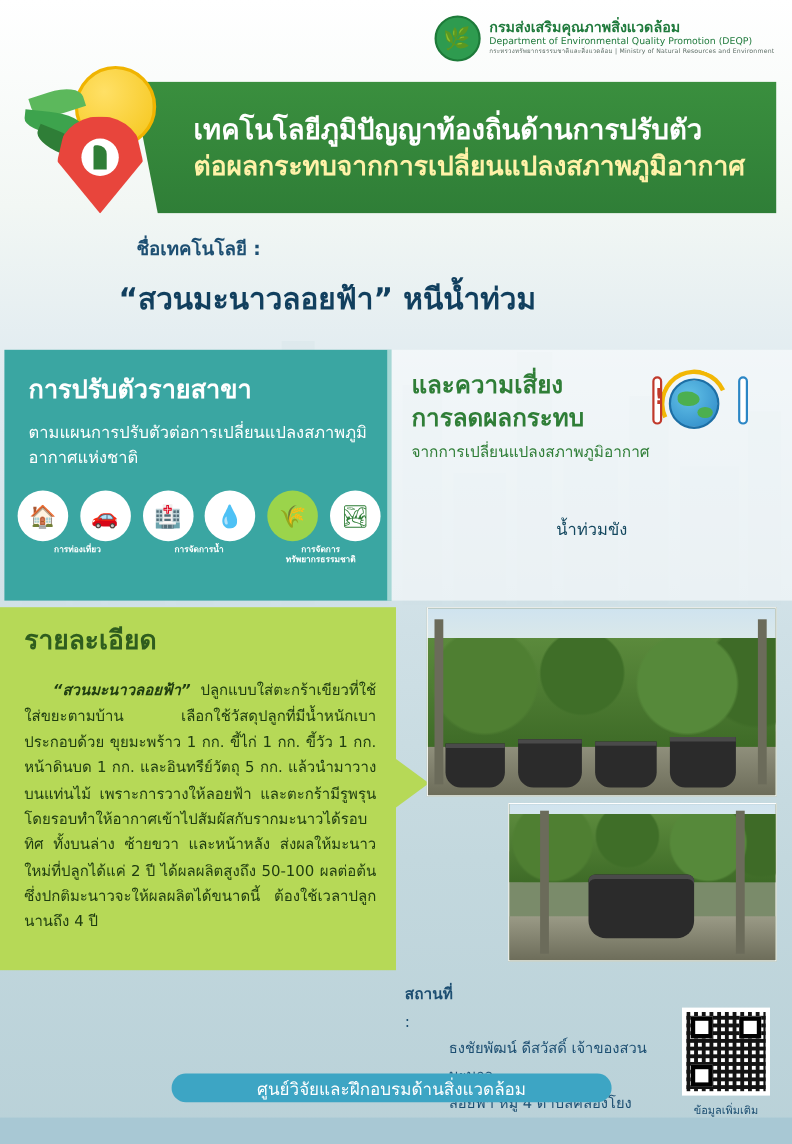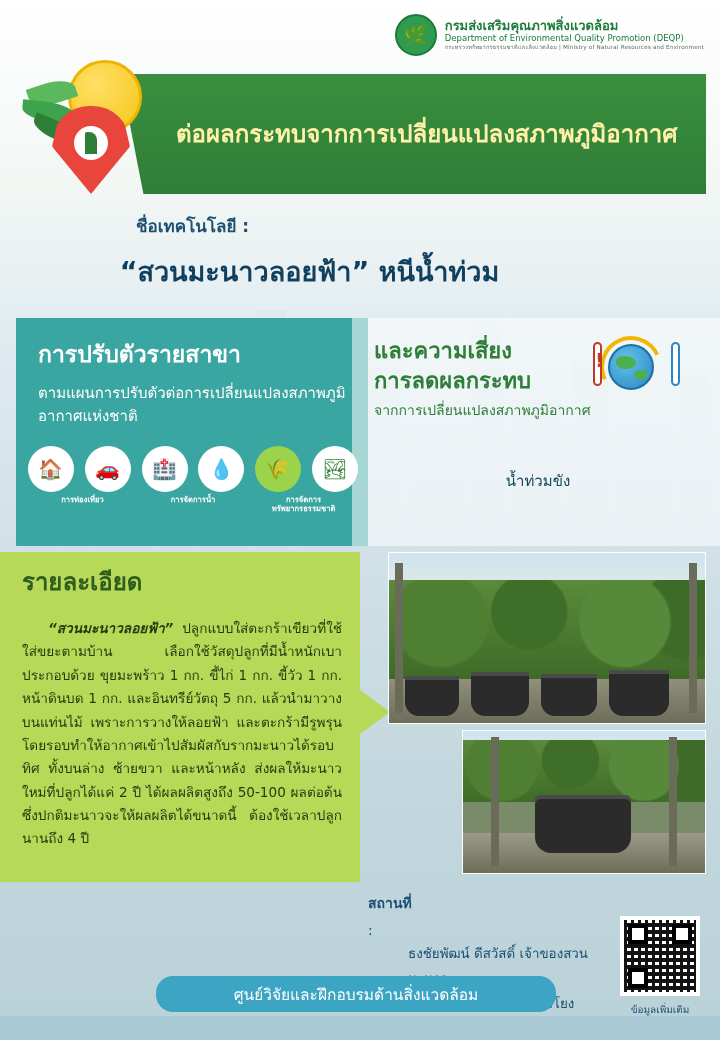--- a/index.html
+++ b/index.html
@@ -72,35 +72,35 @@
     clip-path: polygon(50% 100%, 0 46%, 8% 16%, 30% 0, 70% 0, 92% 16%, 100% 46%);
   }
   .pin-inner {
     position: absolute; left: 52px; top: 68px; width: 34px; height: 34px;
     background: #fff; border-radius: 50%;
   }
   .pin-plant { position:absolute; left:63px; top:74px; width:12px; height:22px; background:#2f7e37; border-radius: 2px 8px 0 0;}
 
   
   .nameband {
-    position: absolute; top: 198px; left: 16px; width: 587px; height: 116px;
+    position: absolute; top: 198px; left: 4px; width: 587px; height: 116px;
     background: rgba(255,255,255,0.0);
   }
   .name-label {
     position: absolute; left: 120px; top: 14px;
     font-size: 17px; color: #1d4f72; font-weight: bold;
   }
   .name-value {
     position: absolute; left: 0; right: 0; top: 52px;
     text-align: center; font-size: 27px; color: #113f5e; font-weight: bold;
   }
 
   
   .box-left {
-    position: absolute; left: 16px; top: 318px; width: 352px; height: 228px;
+    position: absolute; left: 4px; top: 318px; width: 352px; height: 228px;
     background: #3aa6a2;
     padding: 18px 16px 10px 22px;
     color: #ffffff;
   }
   .box-left h2 { font-size: 23px; font-weight: bold; margin-bottom: 10px; }
   .box-left p { font-size: 15px; line-height: 1.55; }
 
   .box-right {
     position: absolute; left: 352px; top: 318px; width: 368px; height: 228px;
     background: rgba(255,255,255,0.55);
@@ -184,21 +184,21 @@
       linear-gradient(0deg,#000 50%,transparent 50%);
     background-size: 7px 7px, 7px 7px;
     background-color:#fff;
     opacity:.92;
   }
   .qr-eye { position:absolute; width:20px; height:20px; border:4px solid #000; background:#fff; }
   .qr-cap { position:absolute; left:608px; top: 1002px; width: 104px; text-align:center; font-size:10px; color:#1d4f72; }
 
   
   .footer {
-    position: absolute; left: 156px; top: 976px; width: 400px; height: 36px;
+    position: absolute; left: 156px; top: 976px; width: 400px; height: 26px;
     background: #3da5c4; border-radius: 17px;
     display:flex; align-items:center; justify-content:center;
     color:#ffffff; font-size: 15.5px;
   }
   .footer-strip { position:absolute; left:0; bottom:0; width:720px; height:24px; background:#a8c8d4; }
 </style>
 </head>
 <body>
 
 <div class="poster">
@@ -223,20 +223,21 @@
   <div class="logo-row">
     <div class="logo-mark">🌿</div>
     <div class="logo-text">
       <div class="l1">กรมส่งเสริมคุณภาพสิ่งแวดล้อม</div>
       <div class="l2">Department of Environmental Quality Promotion (DEQP)</div>
       <div class="l3">กระทรวงทรัพยากรธรรมชาติและสิ่งแวดล้อม | Ministry of Natural Resources and Environment</div>
     </div>
   </div>
 
   <div class="banner">
+    <div class="t1">เทคโนโลยีภูมิปัญญาท้องถิ่นด้านการปรับตัว</div>
     <div class="t2">ต่อผลกระทบจากการเปลี่ยนแปลงสภาพภูมิอากาศ</div>
   </div>
 
   <div class="emblem">
     <div class="bulb"></div>
     <div class="bulb-neck"></div>
     <div class="leaf" style="left:6px;top:24px;width:48px;height:22px;transform:rotate(-18deg);background:#5cb85c;"></div>
     <div class="leaf" style="left:0px;top:44px;width:54px;height:20px;transform:rotate(6deg);background:#3da34d;"></div>
     <div class="leaf" style="left:10px;top:62px;width:44px;height:18px;transform:rotate(22deg);background:#2f7e37;"></div>
     <div class="pin"></div>

